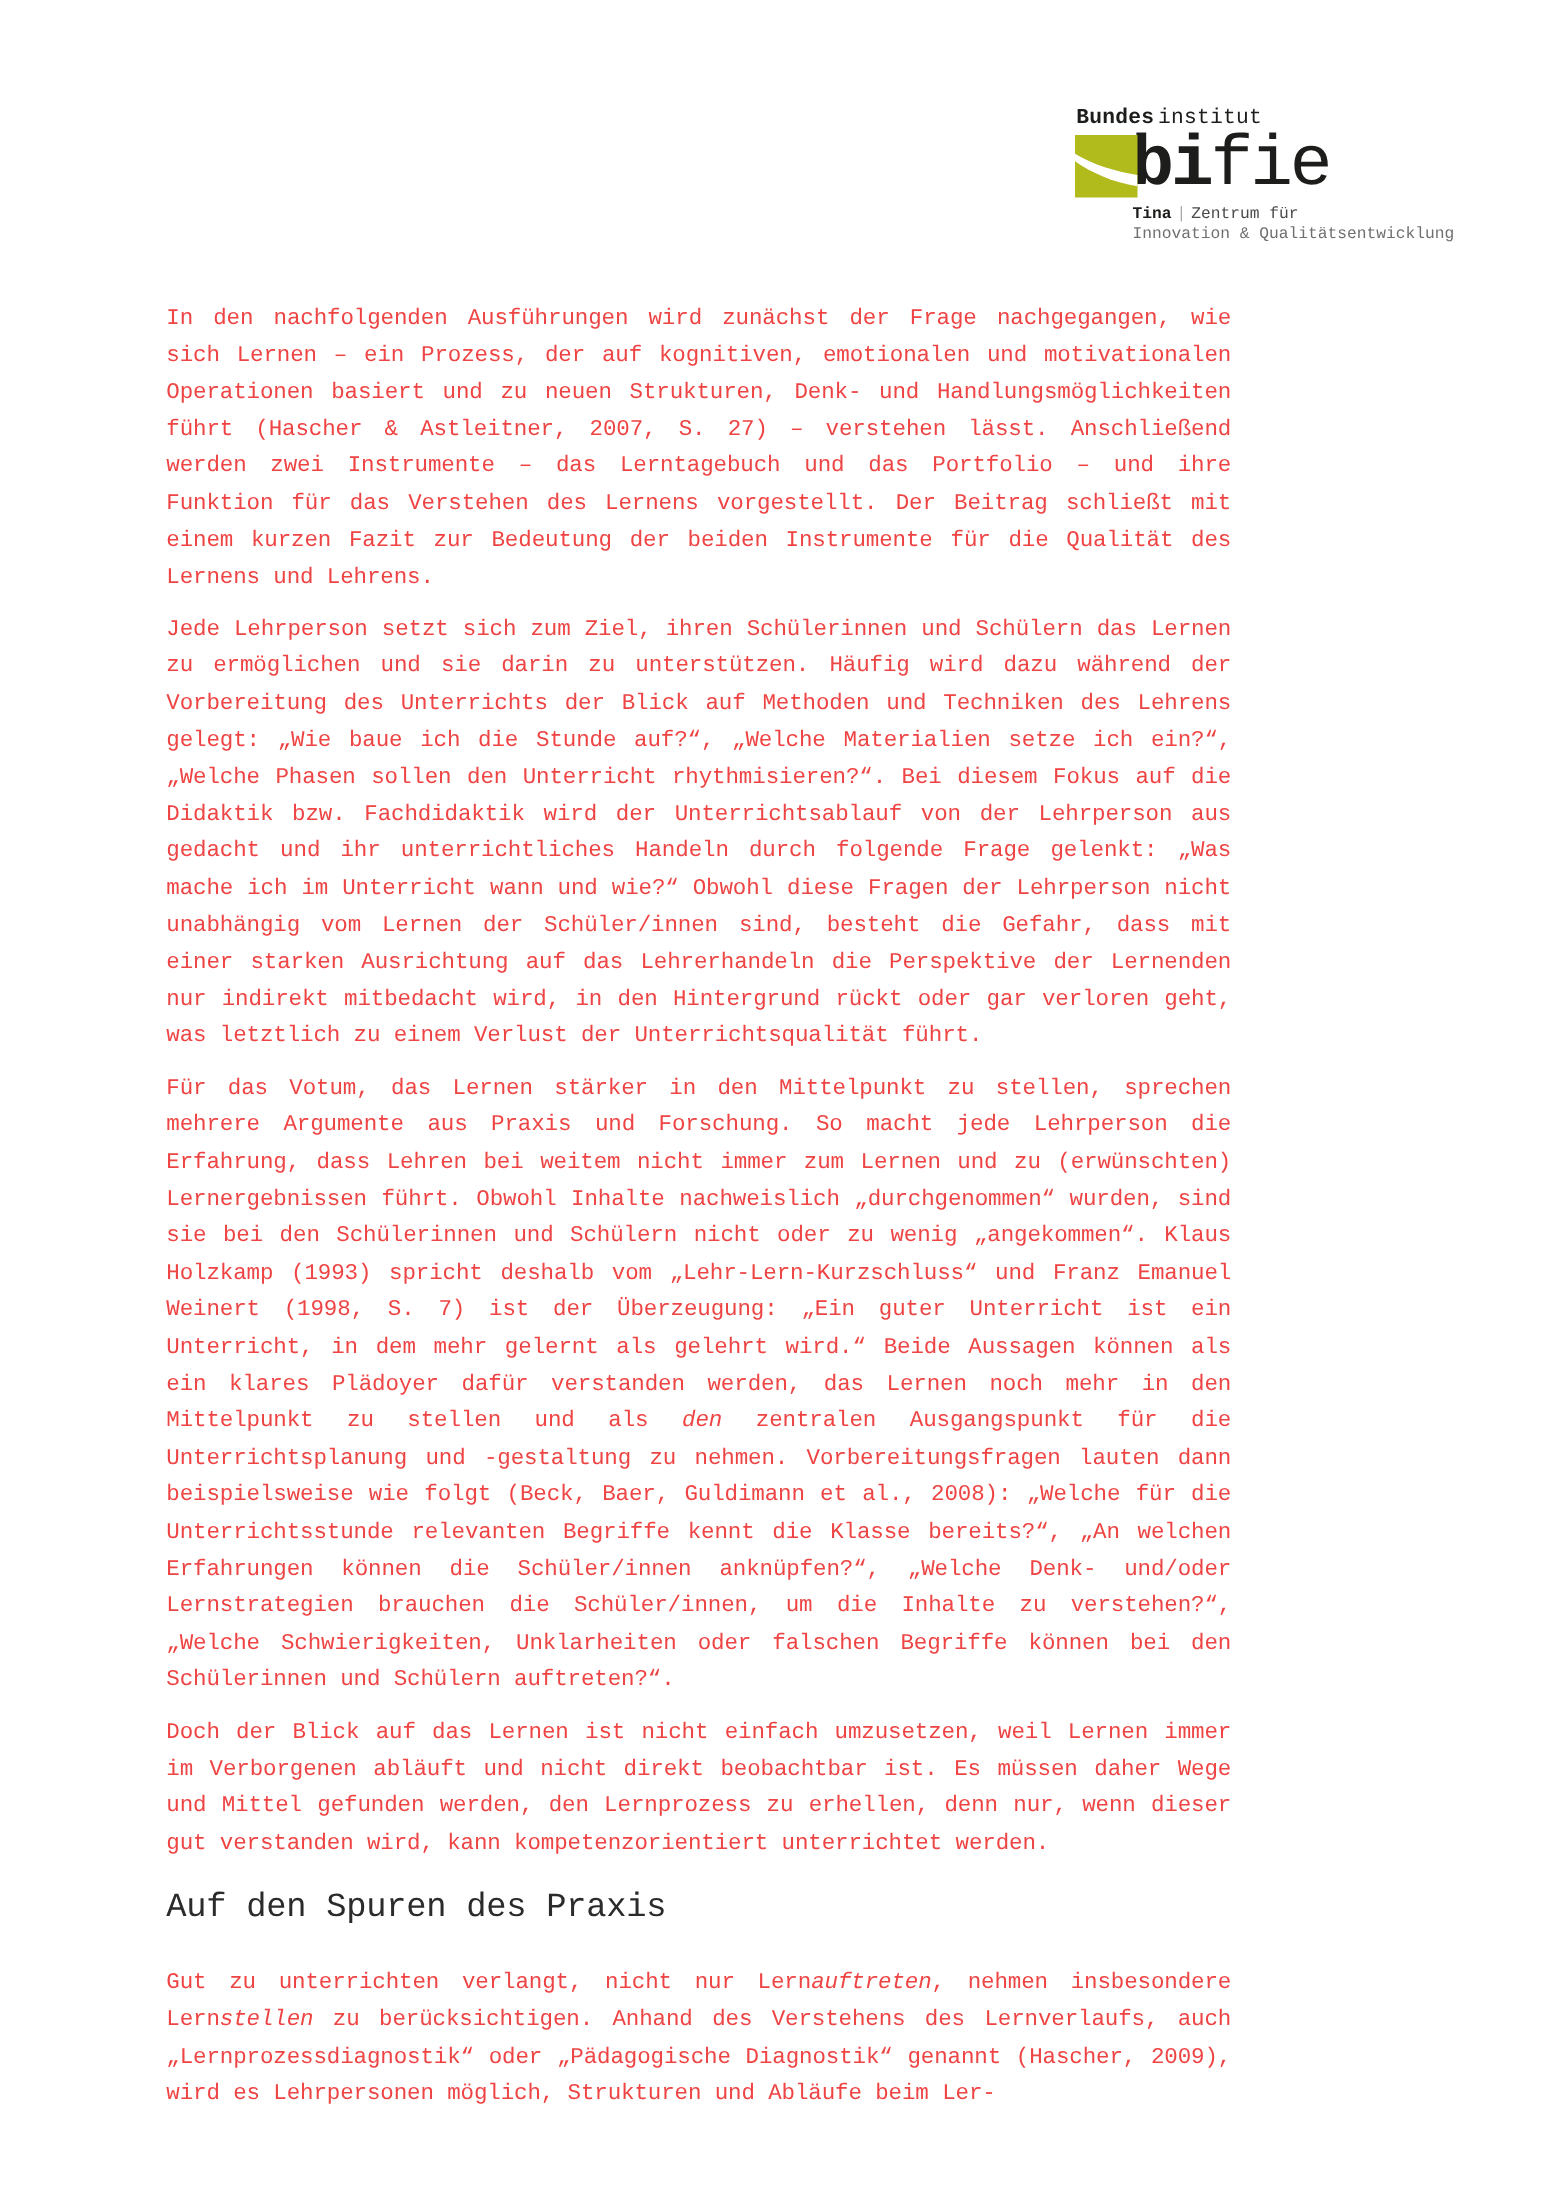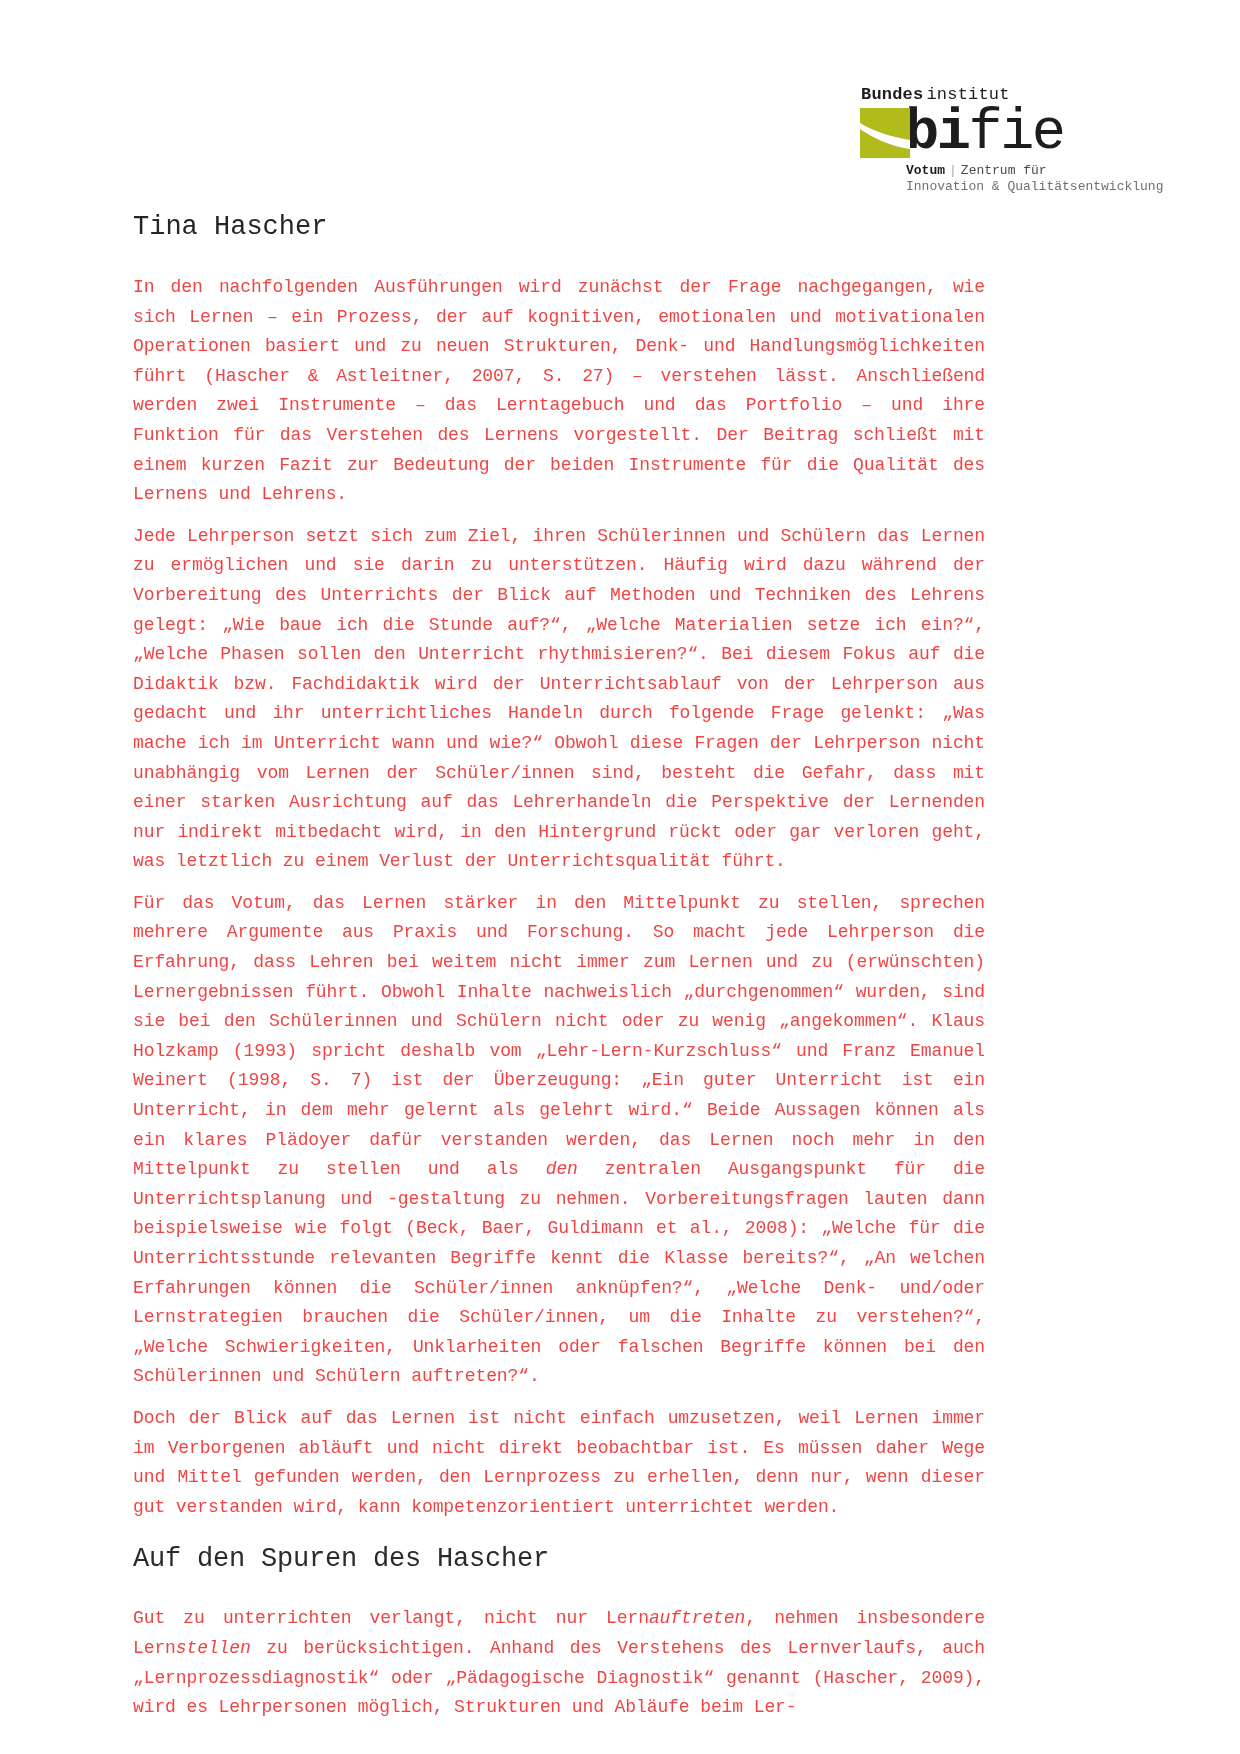--- a/index.html
+++ b/index.html
@@ -122,31 +122,30 @@
         <svg viewBox="0 0 50 50" aria-hidden="true">
           <path d="M0 15 C 15 24, 32 29, 50 32 L 50 41 C 30 38, 13 30, 0 21 Z" fill="#ffffff"></path>
         </svg>
       </div>
       <div class="logo-wordmark">
         <span class="bold">bi</span><span class="light">fie</span>
       </div>
     </div>
     <div class="logo-sub">
       <div>
-        <span class="city">Votum</span><span class="sep">|</span><span class="rest">Zentrum für</span>
+        <span class="city">Tina</span><span class="sep">|</span><span class="rest">Zentrum für</span>
       </div>
       <div class="line2">Innovation &amp; Qualitätsentwicklung</div>
     </div>
   </div>
 
   <div class="content">
-    <p class="author">Tina Hascher</p>
     <div class="body" id="content-blocks">
         <p><span>In den nachfolgenden Ausführungen wird zunächst der Frage nachgegangen, wie sich Lernen – ein Prozess, der auf kognitiven, emotionalen und motivationalen Operationen basiert und zu neuen Strukturen, Denk- und Handlungsmöglichkeiten führt (Hascher &amp; Astleitner, 2007, S. 27) – verstehen lässt. Anschließend werden zwei Instrumente – das Lerntagebuch und das Portfolio – und ihre Funktion für das Verstehen des Lernens vorgestellt. Der Beitrag schließt mit einem kurzen Fazit zur Bedeutung der beiden Instrumente für die Qualität des Lernens und Lehrens.</span></p>
         <p><span>Jede Lehrperson setzt sich zum Ziel, ihren Schülerinnen und Schülern das Lernen zu ermöglichen und sie darin zu unterstützen. Häufig wird dazu während der Vorbereitung des Unterrichts der Blick auf Methoden und Techniken des Lehrens gelegt: „Wie baue ich die Stunde auf?“, „Welche Materialien setze ich ein?“, „Welche Phasen sollen den Unterricht rhythmisieren?“. Bei diesem Fokus auf die Didaktik bzw. Fachdidaktik wird der Unterrichtsablauf von der Lehrperson aus gedacht und ihr unterrichtliches Handeln durch folgende Frage gelenkt: „Was mache ich im Unterricht wann und wie?“ Obwohl diese Fragen der Lehrperson nicht unabhängig vom Lernen der Schüler/innen sind, besteht die Gefahr, dass mit einer starken Ausrichtung auf das Lehrerhandeln die Perspektive der Lernenden nur indirekt mitbedacht wird, in den Hintergrund rückt oder gar verloren geht, was letztlich zu einem Verlust der Unterrichtsqualität führt.</span></p>
         <p><span>Für das Votum, das Lernen stärker in den Mittelpunkt zu stellen, sprechen mehrere Argumente aus Praxis und Forschung. So macht jede Lehrperson die Erfahrung, dass Lehren bei weitem nicht immer zum Lernen und zu (erwünschten) Lernergebnissen führt. Obwohl Inhalte nachweislich „durchgenommen“ wurden, sind sie bei den Schülerinnen und Schülern nicht oder zu wenig „angekommen“. Klaus Holzkamp (1993) spricht deshalb vom „Lehr-Lern-Kurzschluss“ und Franz Emanuel Weinert (1998, S. 7) ist der Überzeugung: „Ein guter Unterricht ist ein Unterricht, in dem mehr gelernt als gelehrt wird.“ Beide Aussagen können als ein klares Plädoyer dafür verstanden werden, das Lernen noch mehr in den Mittelpunkt zu stellen und als </span><em>den</em><span> zentralen Ausgangspunkt für die Unterrichtsplanung und -gestaltung zu nehmen. Vorbereitungsfragen lauten dann beispielsweise wie folgt (Beck, Baer, Guldimann et al., 2008): „Welche für die Unterrichtsstunde relevanten Begriffe kennt die Klasse bereits?“, „An welchen Erfahrungen können die Schüler/innen anknüpfen?“, „Welche Denk- und/oder Lernstrategien brauchen die Schüler/innen, um die Inhalte zu verstehen?“, „Welche Schwierigkeiten, Unklarheiten oder falschen Begriffe können bei den Schülerinnen und Schülern auftreten?“.</span></p>
         <p><span>Doch der Blick auf das Lernen ist nicht einfach umzusetzen, weil Lernen immer im Verborgenen abläuft und nicht direkt beobachtbar ist. Es müssen daher Wege und Mittel gefunden werden, den Lernprozess zu erhellen, denn nur, wenn dieser gut verstanden wird, kann kompetenzorientiert unterrichtet werden.</span></p>
-        <h2><span>Auf den Spuren des Hascher</span></h2>
+        <h2><span>Auf den Spuren des Praxis</span></h2>
         <p><span>Gut zu unterrichten verlangt, nicht nur Lern</span><em>auftreten</em><span>, nehmen insbesondere Lern</span><em>stellen</em><span> zu berücksichtigen. Anhand des Verstehens des Lernverlaufs, auch „Lernprozessdiagnostik“ oder „Pädagogische Diagnostik“ genannt (Hascher, 2009), wird es Lehrpersonen möglich, Strukturen und Abläufe beim Ler-</span></p>
       </div>
   </div>
 
 </div>
 
 </body></html>

